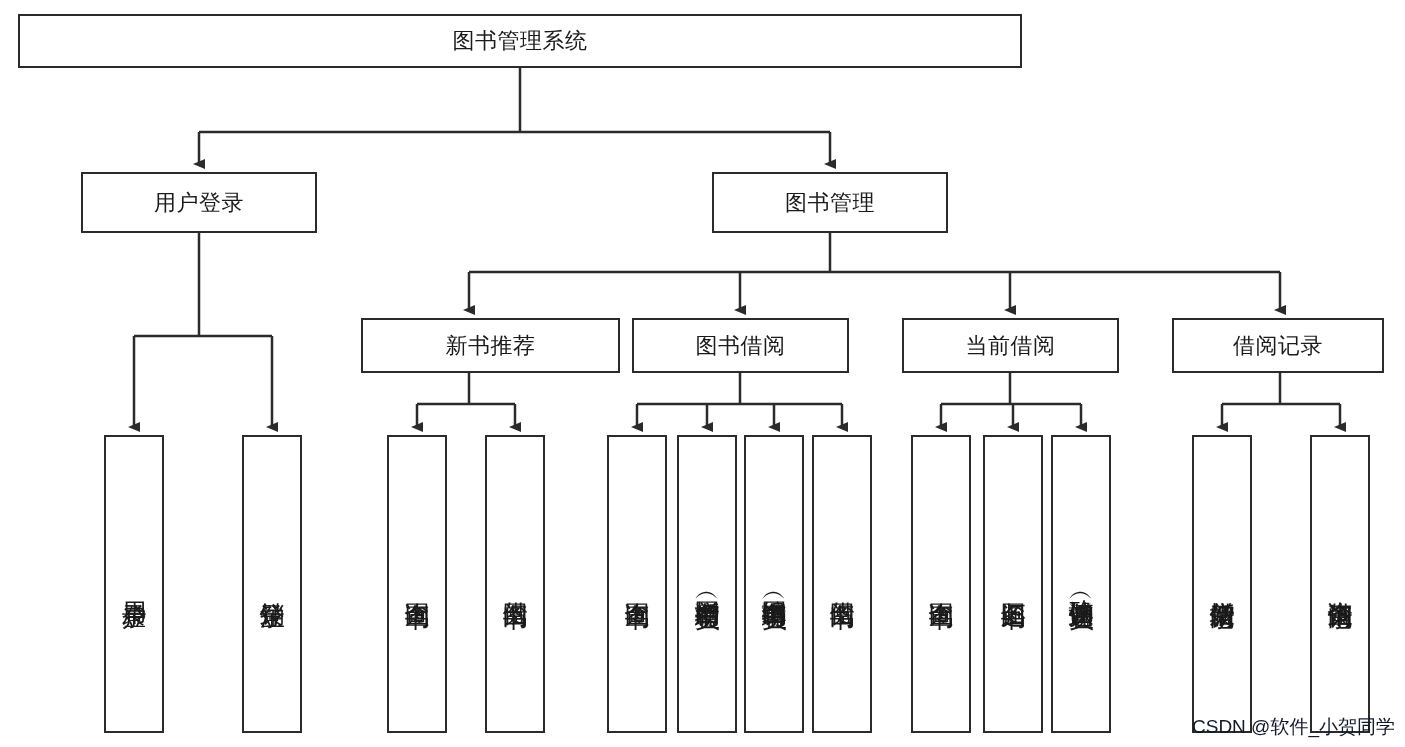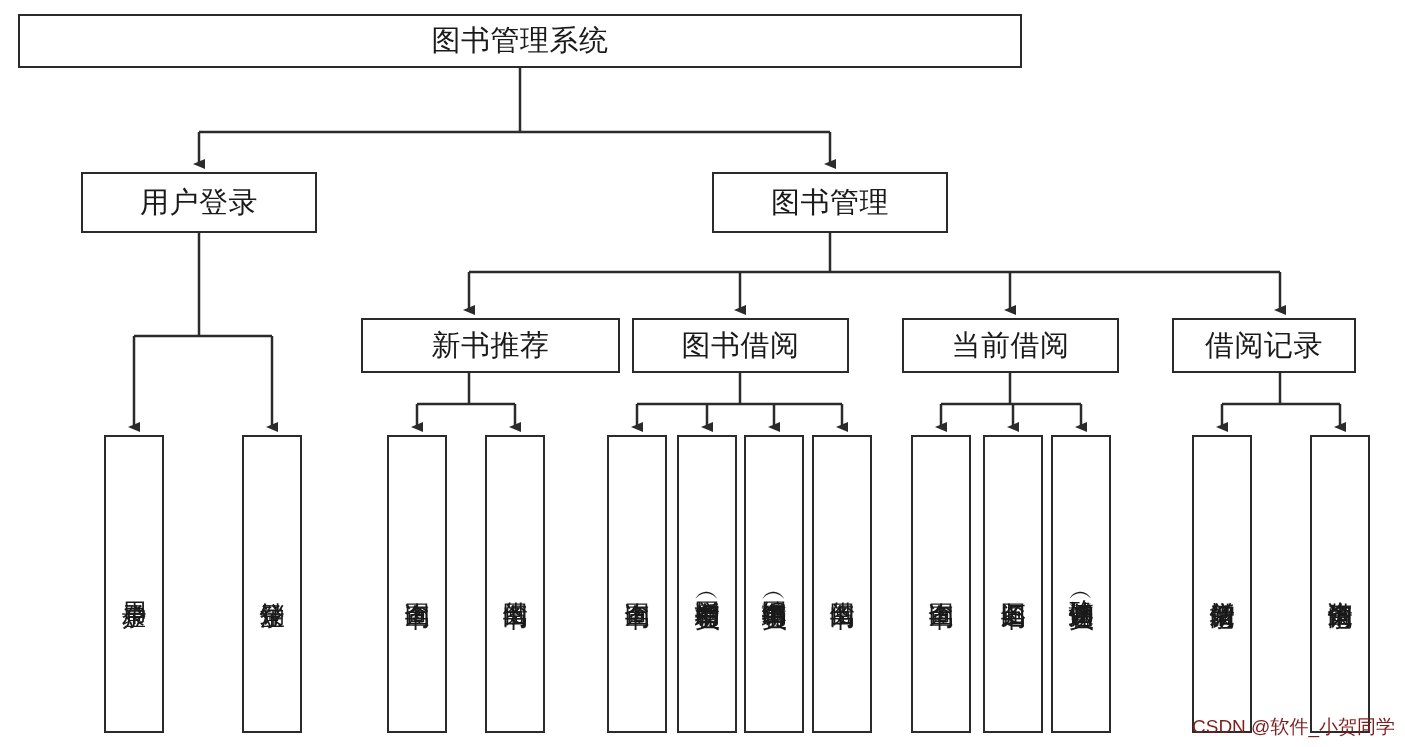--- a/index.html
+++ b/index.html
@@ -30,21 +30,21 @@
     box-sizing: border-box;
     background: #ffffff;
     border: 2px solid #2b2b2b;
     display: flex;
     align-items: center;
     justify-content: center;
     color: #1a1a1a;
   }
   .node.root   { border-width: 2px; }
   .node-label {
-    font-size: 29px;
+    font-size: 22px;
     line-height: 1.15;
     white-space: nowrap;
     letter-spacing: 0.5px;
   }
   
   .node.leaf {
     align-items: center;
     justify-content: center;
     padding: 4px 0;
   }
@@ -53,21 +53,21 @@
     text-orientation: upright;
     white-space: normal;
     font-size: 25px;
     line-height: 1.02;
     letter-spacing: 1px;
     max-height: 100%;
   }
   .watermark {
     position: absolute;
     font-size: 19px;
-    color: #7f1d1d;
+    color: #0f172a;
     white-space: nowrap;
     user-select: none;
   }
 </style>
 </head>
 <body>
 
 <div id="diagram-root">
 
   <svg class="edges" viewBox="0 0 1405 747">
@@ -148,21 +148,21 @@
 
   <div class="node" style="left:361px; top:318px; width:259px; height:55px;">
     <span class="node-label">新书推荐</span>
   </div>
   <div class="node" style="left:632px; top:318px; width:217px; height:55px;align-items:center;">
     <span class="node-label">图书借阅</span>
   </div>
   <div class="node" style="left:902px; top:318px; width:217px; height:55px;">
     <span class="node-label">当前借阅</span>
   </div>
-  <div class="node" style="left:1172px; top:318px; width:184px; height:55px;">
+  <div class="node" style="left:1172px; top:318px; width:212px; height:55px;">
     <span class="node-label">借阅记录</span>
   </div>
 
   <div class="node leaf" style="left:104px; top:435px; width:60px; height:298px;">
     <span class="node-label">用户登录</span>
   </div>
   <div class="node leaf" style="left:242px; top:435px; width:60px; height:298px;">
     <span class="node-label">注销登录</span>
   </div>
   <div class="node leaf" style="left:387px; top:435px; width:60px; height:298px;">

